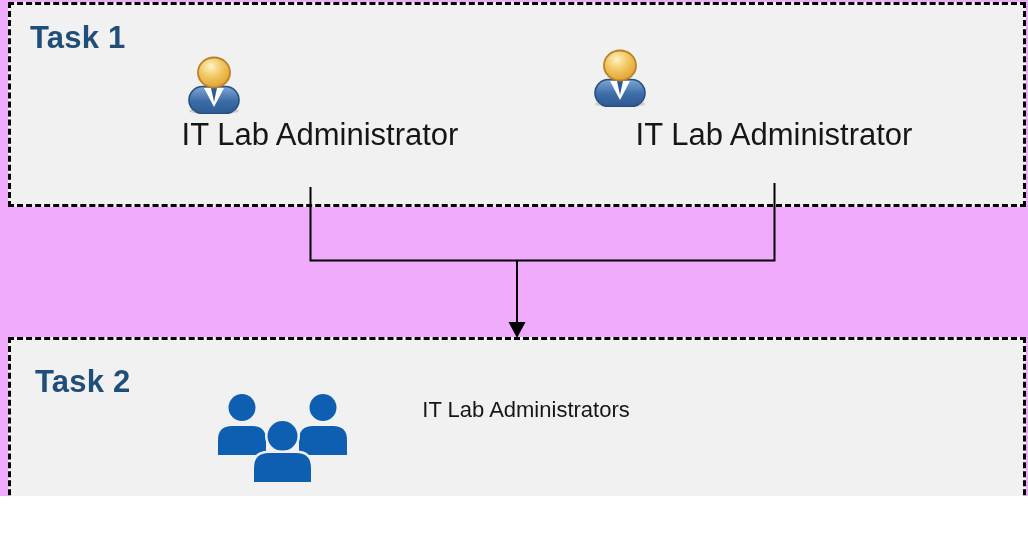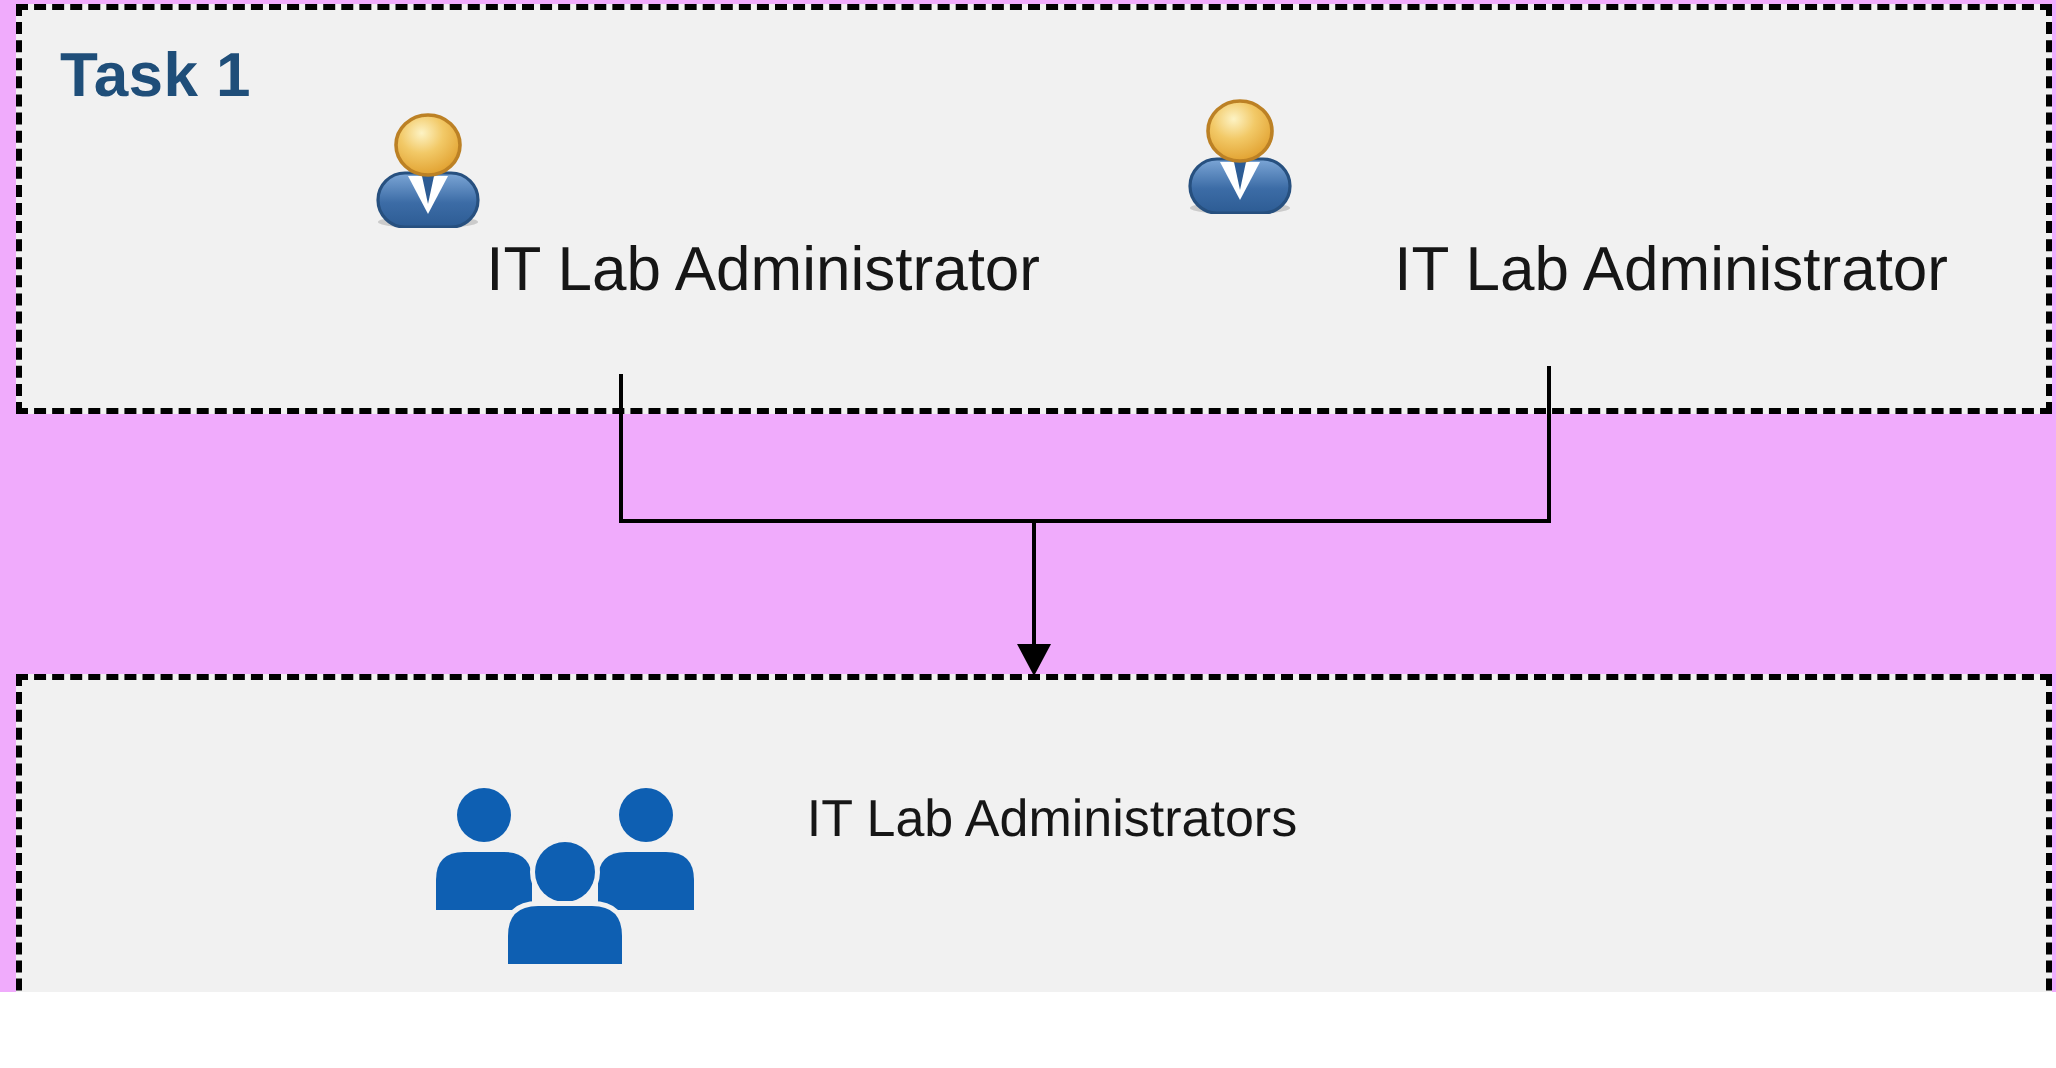--- a/index.html
+++ b/index.html
@@ -29,34 +29,34 @@
   #task1-label{left:30px;top:20px;}
   #task2-label{left:35px;top:364px;}
   .member-name{
     position:absolute;
     font-size:31px;color:#161616;line-height:36px;
     white-space:nowrap;
   }
   .member-role{
     position:absolute;
     font-size:31px;color:#161616;line-height:36px;
-    width:400px;text-align:right;white-space:nowrap;
+    width:400px;text-align:center;white-space:nowrap;
   }
   .person-icon{position:absolute;width:58px;height:58px;}
   #person-icon-1{left:185px;top:56px;}
   #member-name-1{left:261px;top:63px;}
   #member-role-1{left:120px;top:117px;}
   #person-icon-2{left:591px;top:49px;}
   #member-name-2{left:663px;top:63px;}
   #member-role-2{left:574px;top:117px;}
   #connector-svg{position:absolute;left:0;top:0;width:1028px;height:534px;}
   #group-icon{position:absolute;left:218px;top:392px;width:129px;height:91px;}
   #group-name{
     position:absolute;left:390px;top:391px;width:272px;
-    font-size:26px;line-height:37px;color:#161616;text-align:center;
+    font-size:22px;line-height:37px;color:#161616;text-align:center;
   }
   .grp{fill:var(--group-icon,#0e5fb2);}
   .grp-front{fill:var(--group-icon,#0e5fb2);stroke:var(--box-fill,#f1f1f1);stroke-width:5;paint-order:stroke;}
 </style>
 </head>
 <body>
 
 <div id="canvas">
 
   <div id="task1-box" class="task-box"></div>
@@ -91,20 +91,21 @@
     <ellipse cx="29" cy="16.5" rx="16" ry="15" fill="url(#headGrad)" stroke="#bc8125" stroke-width="1.8"></ellipse>
   </svg>
   <div id="member-role-2" class="member-role">IT Lab Administrator</div>
 
   <svg id="connector-svg" aria-hidden="true">
     <path d="M310.5 187 V260.5 M774.5 183 V260.5 M309.5 260.5 H775.5 M517 260.5 V323" stroke="#000000" stroke-width="2" fill="none"></path>
     <polygon points="517,338 508.5,322 525.5,322" fill="#000000"></polygon>
   </svg>
 
   <div id="task2-box" class="task-box"></div>
+  <div id="task2-label" class="task-label">Task 2</div>
 
   <svg id="group-icon" viewBox="0 0 129 91" aria-hidden="true">
     <circle class="grp" cx="24" cy="15.5" r="13.5"></circle>
     <path class="grp" d="M0,63 L0,48 Q0,34 14,34 L34,34 Q48,34 48,48 L48,63 Z"></path>
     <circle class="grp" cx="105" cy="15.5" r="13.5"></circle>
     <path class="grp" d="M81,63 L81,48 Q81,34 95,34 L115,34 Q129,34 129,48 L129,63 Z"></path>
     <circle class="grp-front" cx="64.5" cy="44" r="15"></circle>
     <path class="grp-front" d="M36,90 L36,76 Q36,61 51,61 L78,61 Q93,61 93,76 L93,90 Z"></path>
   </svg>
   <div id="group-name">IT Lab Administrators</div>

